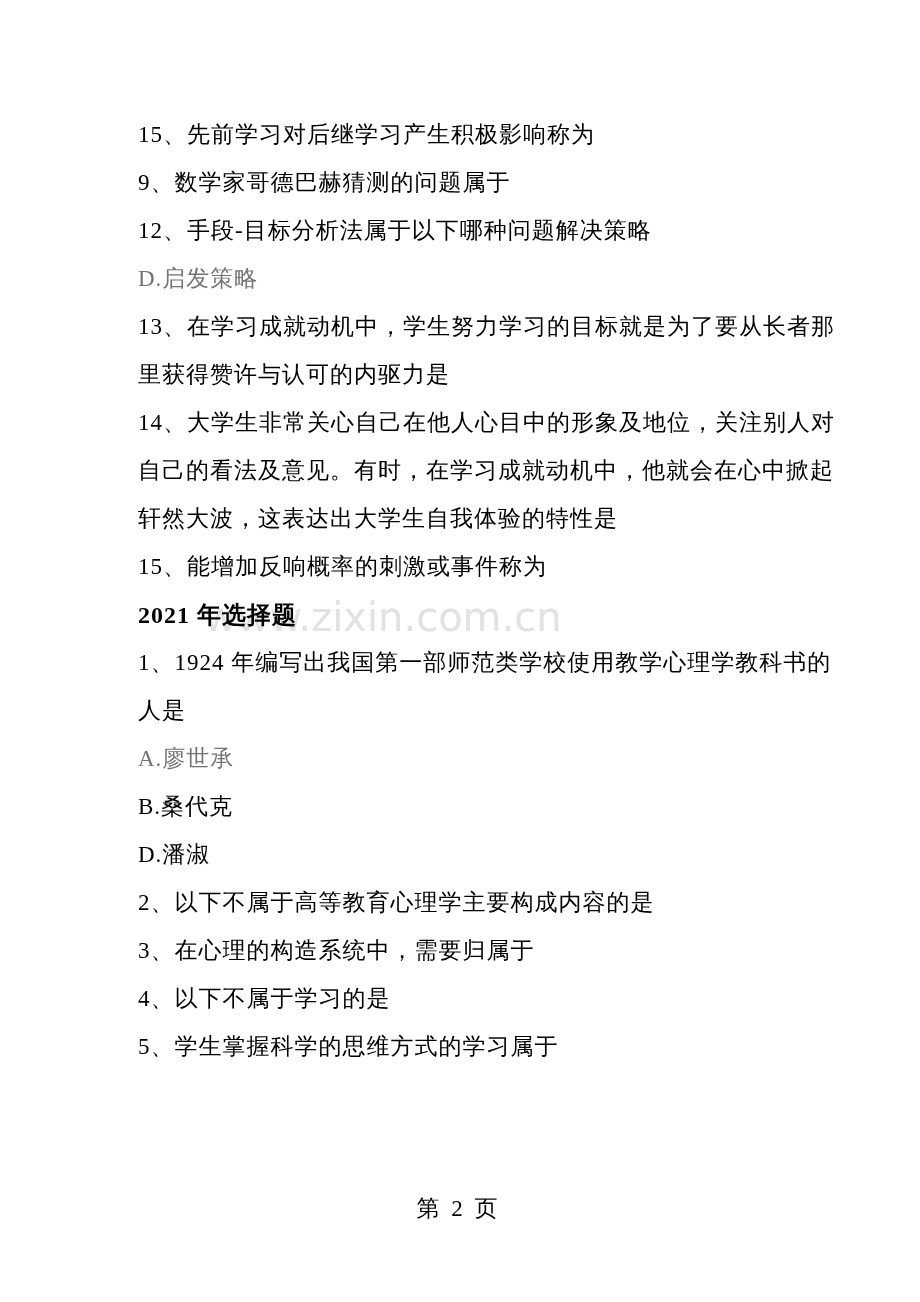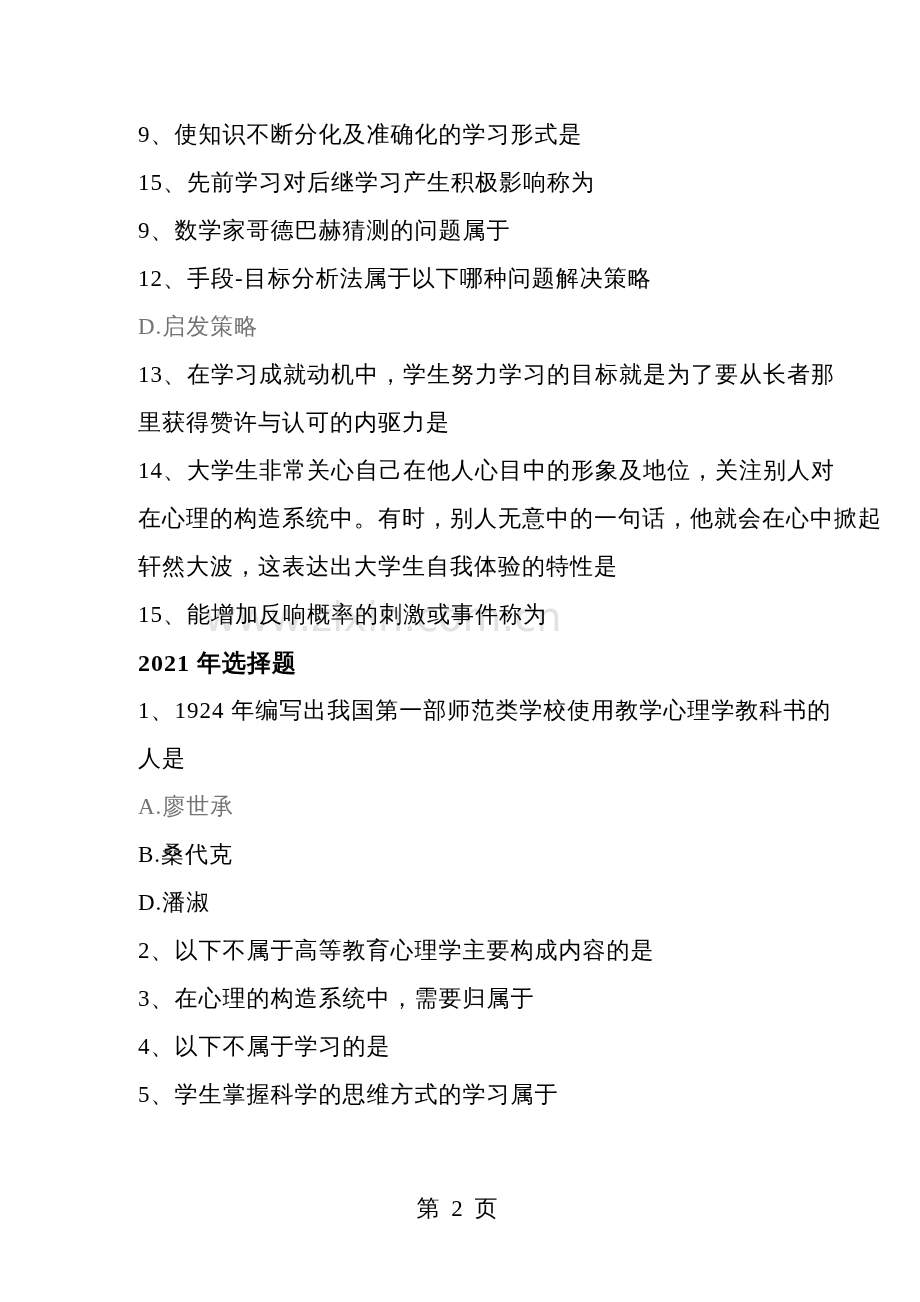--- a/index.html
+++ b/index.html
@@ -62,29 +62,28 @@
     color: #000000;
   }
 </style>
 </head>
 <body>
 
 <div class="page">
   <div class="watermark">www.zixin.com.cn</div>
 
   <div class="content" id="content">
-      <div class="line question">9、使知识不断分化及准确化的学习形式是</div>
       <div class="line question">15、先前学习对后继学习产生积极影响称为</div>
       <div class="line question">9、数学家哥德巴赫猜测的问题属于</div>
       <div class="line question">12、手段-目标分析法属于以下哪种问题解决策略</div>
       <div class="line answer">D.启发策略</div>
       <div class="line question">13、在学习成就动机中，学生努力学习的目标就是为了要从长者那</div>
       <div class="line continuation">里获得赞许与认可的内驱力是</div>
       <div class="line question">14、大学生非常关心自己在他人心目中的形象及地位，关注别人对</div>
-      <div class="line continuation">在心理的构造系统中。有时，别人无意中的一句话，他就会在心中掀起</div>
+      <div class="line continuation">自己的看法及意见。有时，在学习成就动机中，他就会在心中掀起</div>
       <div class="line continuation">轩然大波，这表达出大学生自我体验的特性是</div>
       <div class="line question">15、能增加反响概率的刺激或事件称为</div>
       <div class="line heading">2021 年选择题</div>
       <div class="line question">1、1924 年编写出我国第一部师范类学校使用教学心理学教科书的</div>
       <div class="line continuation">人是</div>
       <div class="line answer">A.廖世承</div>
       <div class="line option">B.桑代克</div>
       <div class="line option">D.潘淑</div>
       <div class="line question">2、以下不属于高等教育心理学主要构成内容的是</div>
       <div class="line question">3、在心理的构造系统中，需要归属于</div>

